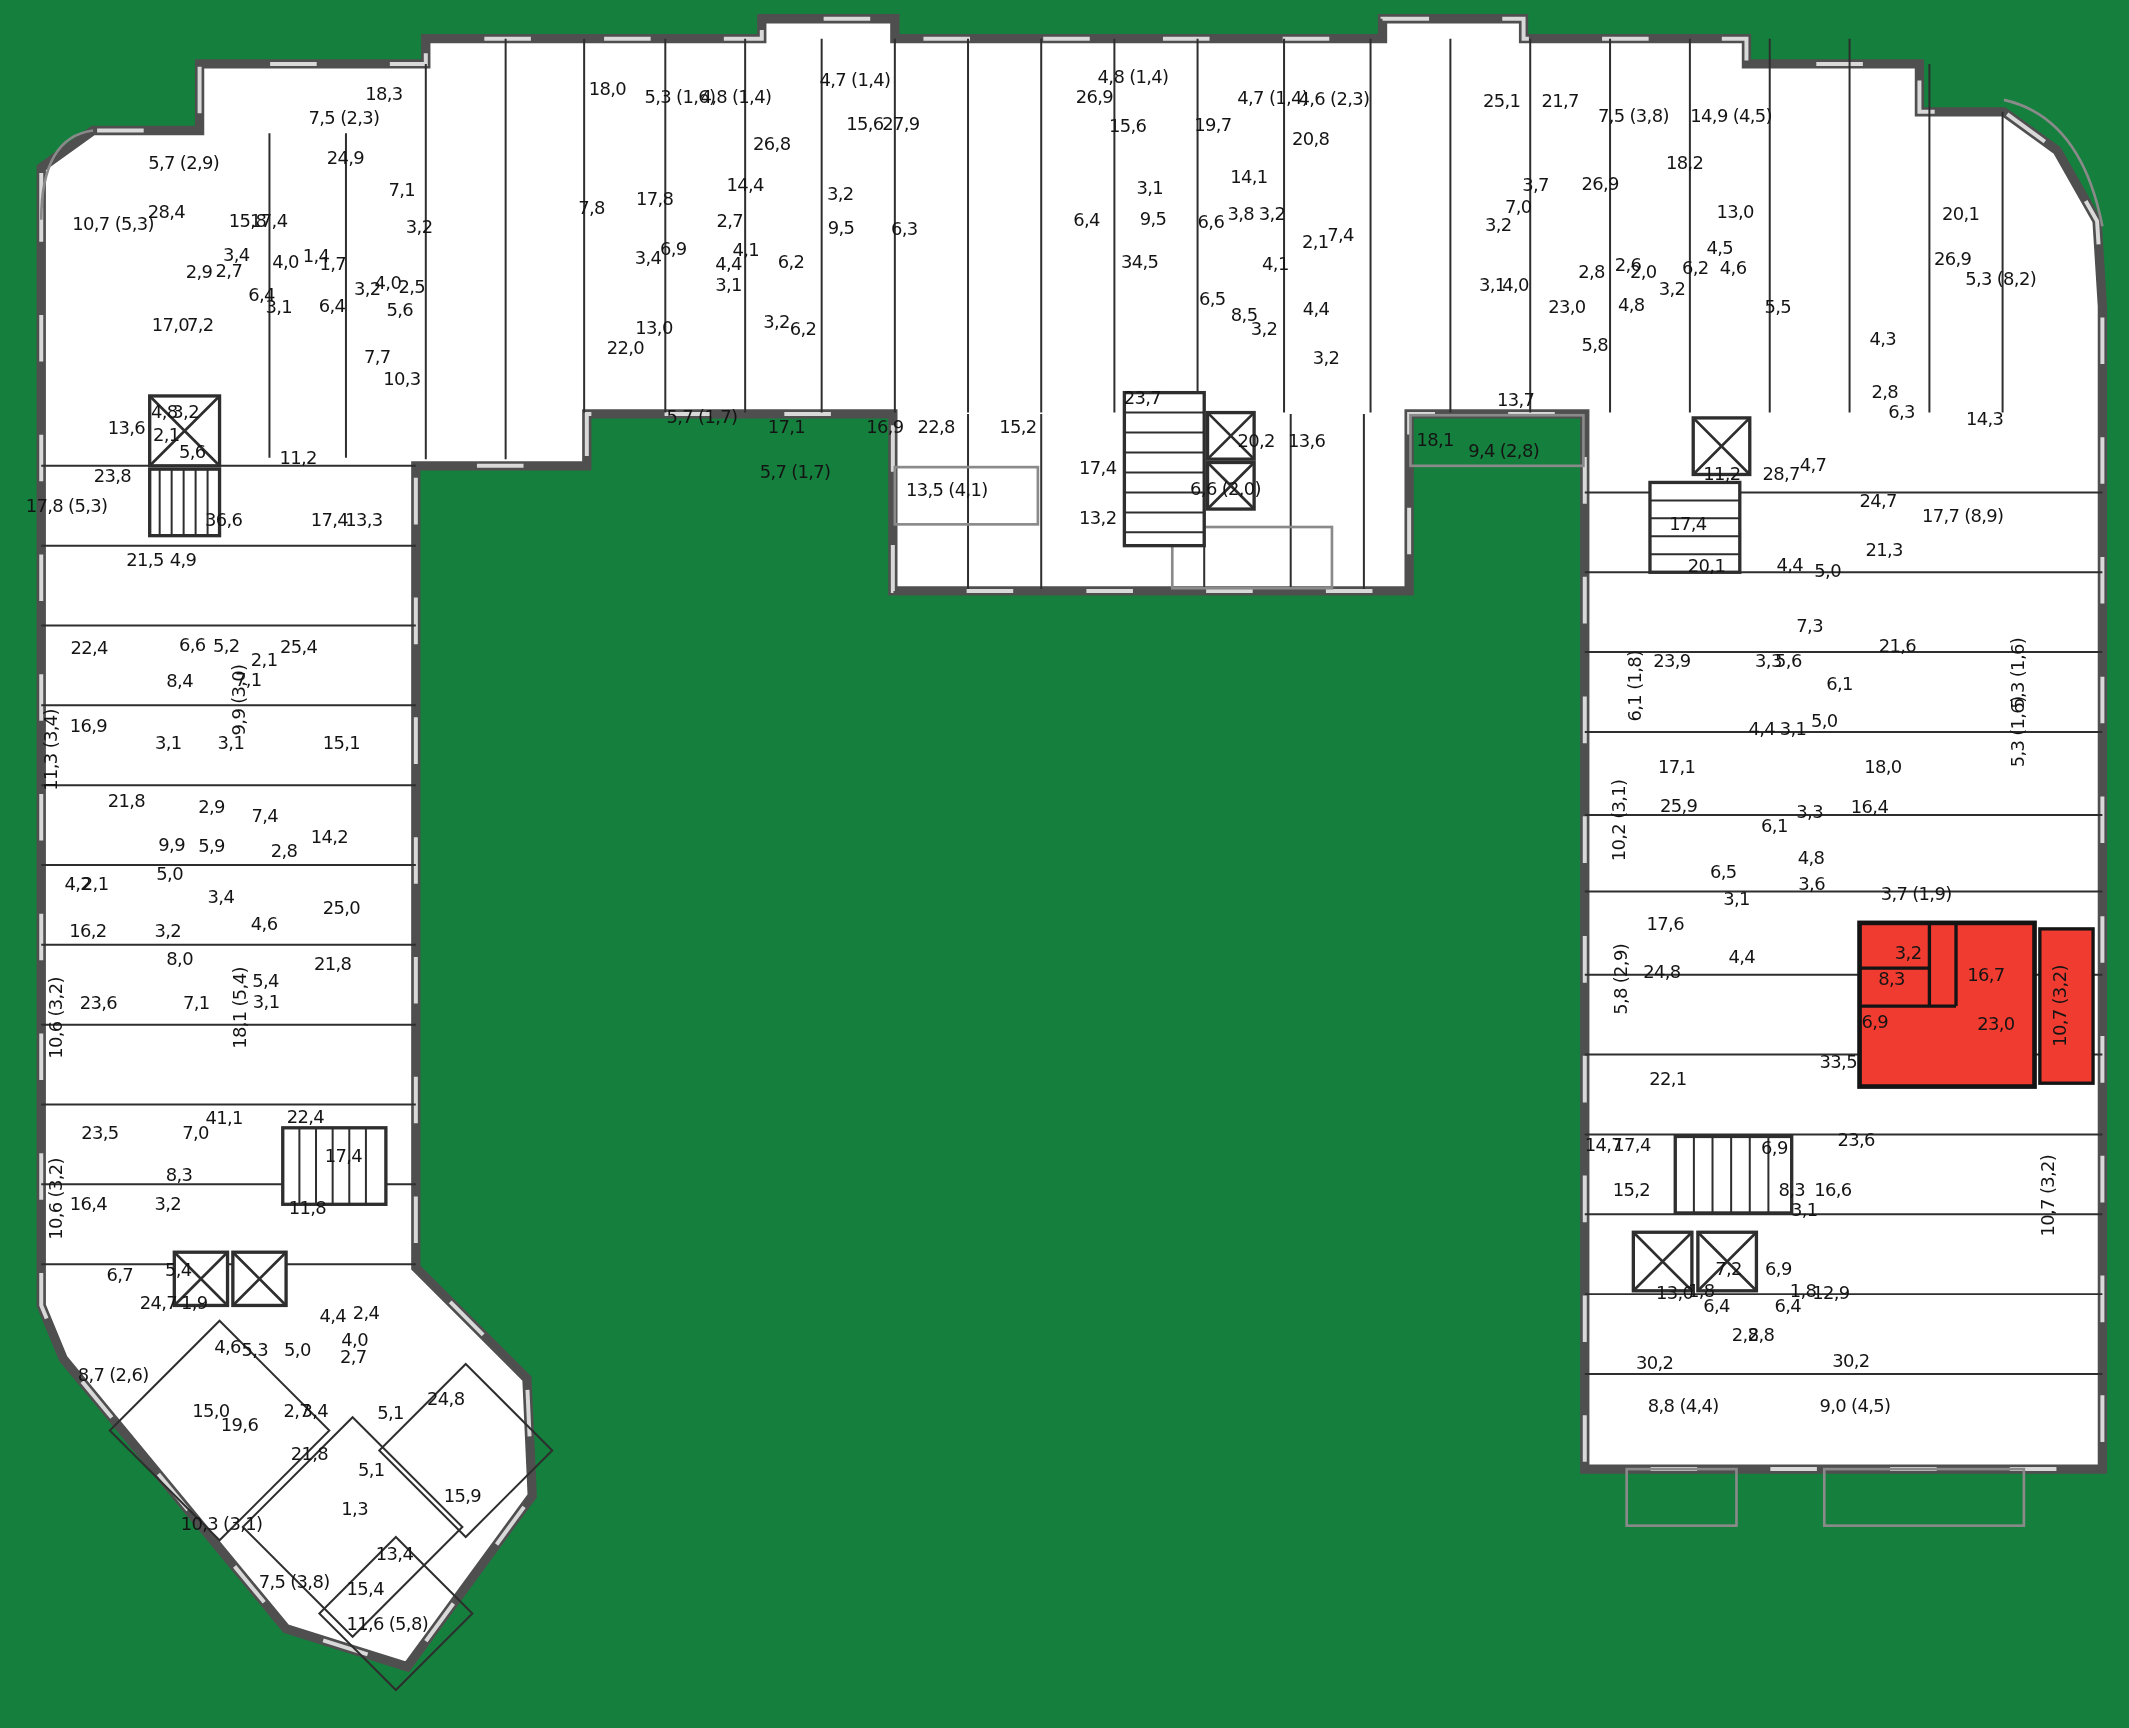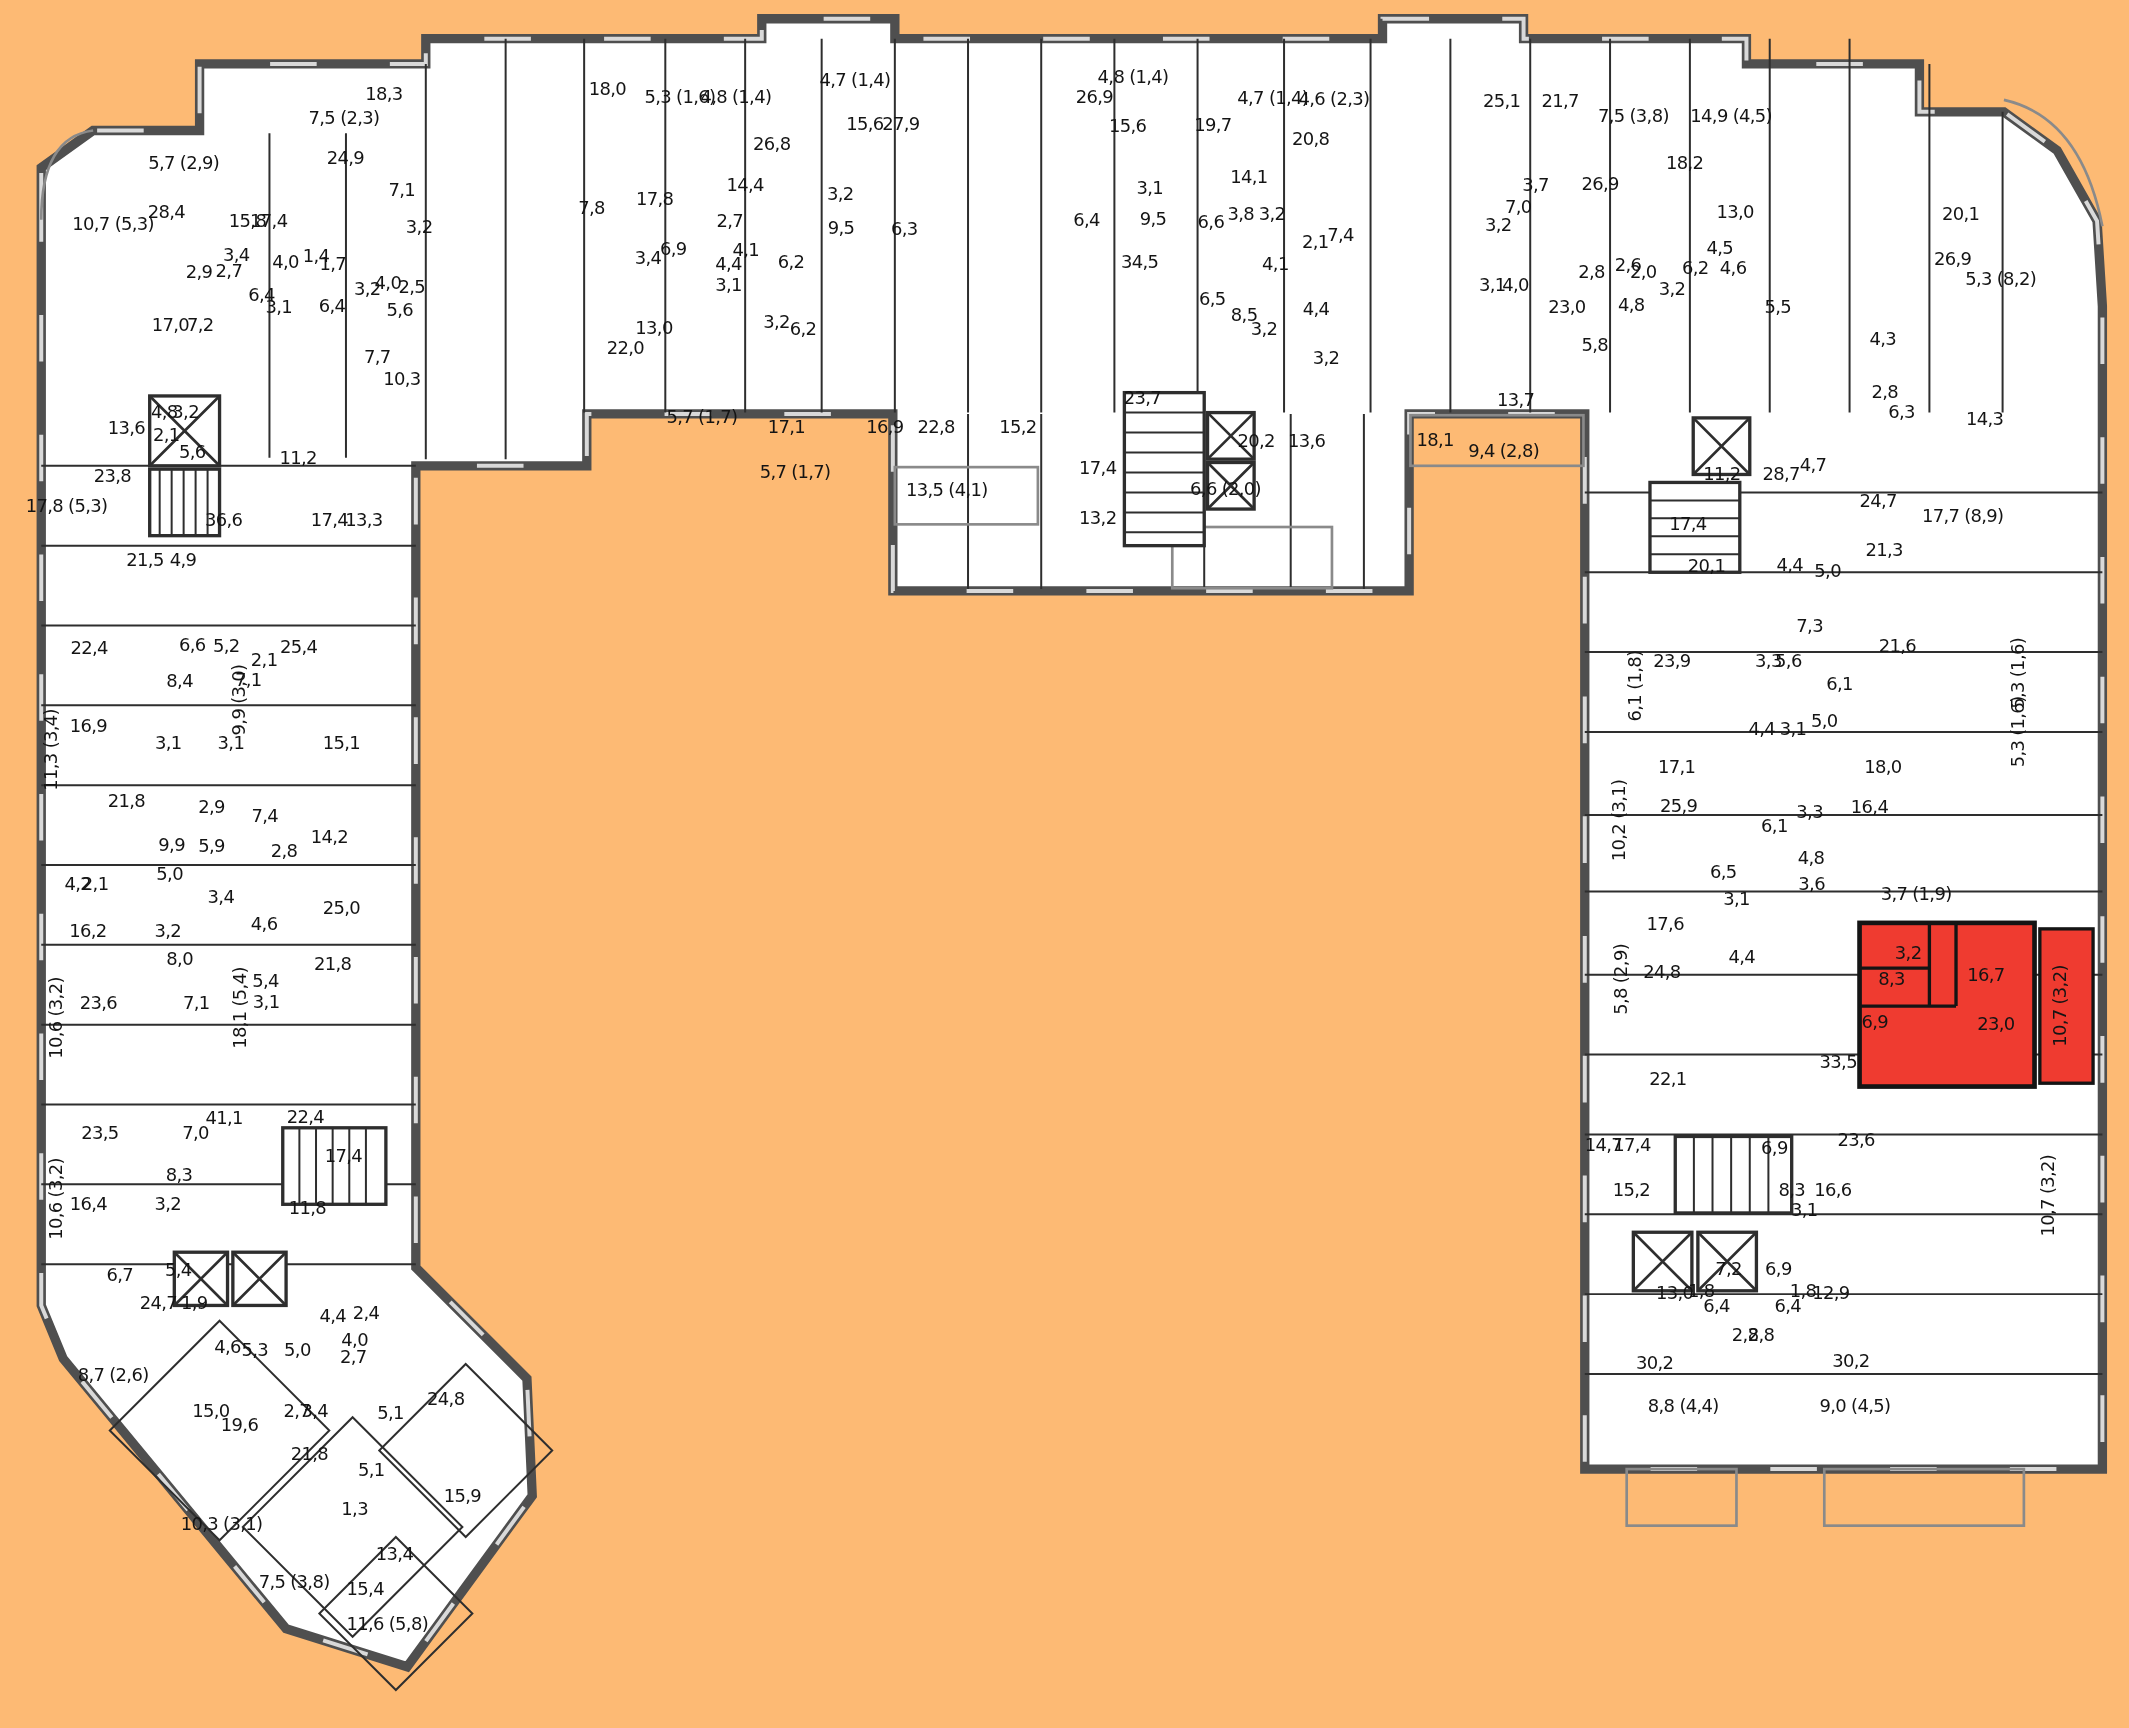--- a/index.html
+++ b/index.html
@@ -1,16 +1,16 @@
 <!DOCTYPE html>
 <html style="--wall: #4f4f4f; --line: #2e2e2e; --window: #d9d9d9; --red: #ef3b30;font-size:10.6px"><head>
 <meta charset="utf-8">
 <style>
   html,body{margin:0;padding:0;background:#ffffff;}
-  .stage{position:relative;width:2129px;height:1728px;background:#fdba74;overflow:hidden;}
+  .stage{position:relative;width:2129px;height:1728px;background:#15803d;overflow:hidden;}
   svg{position:absolute;left:0;top:0;}
   .outline{fill:#ffffff;stroke:var(--wall,#4f4f4f);stroke-width:14;stroke-linejoin:miter;}
   .windash{fill:none;stroke:var(--window,#d9d9d9);stroke-width:6;stroke-dasharray:70 110;}
   .partitions{fill:none;stroke:var(--line,#2e2e2e);stroke-width:3;}
   .thin{fill:none;stroke:#8a8a8a;stroke-width:4;}
   .core{fill:#ffffff;stroke:#2e2e2e;stroke-width:5;}
   .corex{fill:none;stroke:#2e2e2e;stroke-width:4;}
   .stair{fill:none;stroke:#2e2e2e;stroke-width:3;}
   .redroom{fill:var(--red,#ef3b30);stroke:#141414;stroke-width:7;}
   .redbalc{fill:var(--red,#ef3b30);stroke:#141414;stroke-width:5;}

